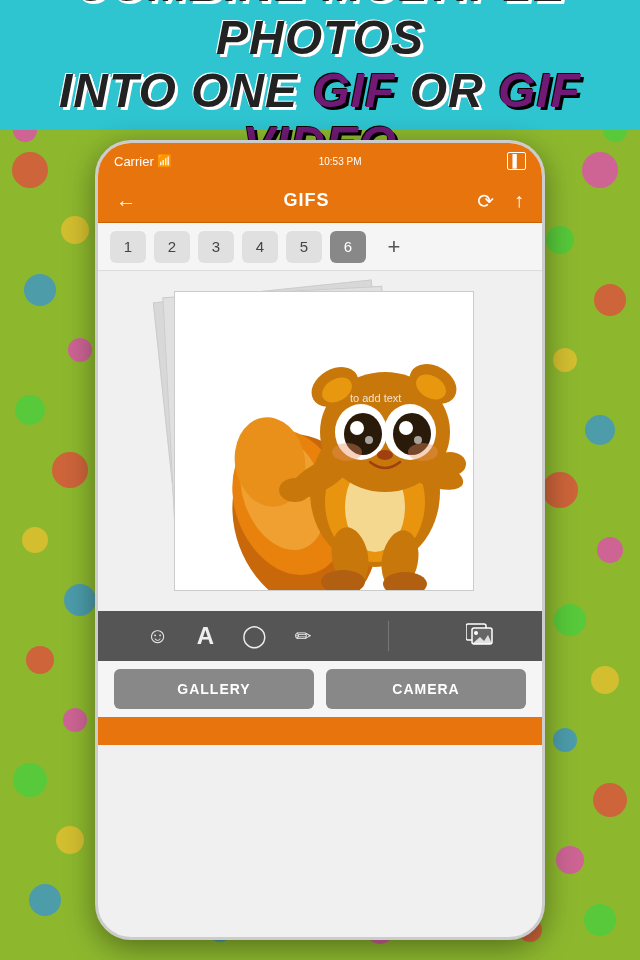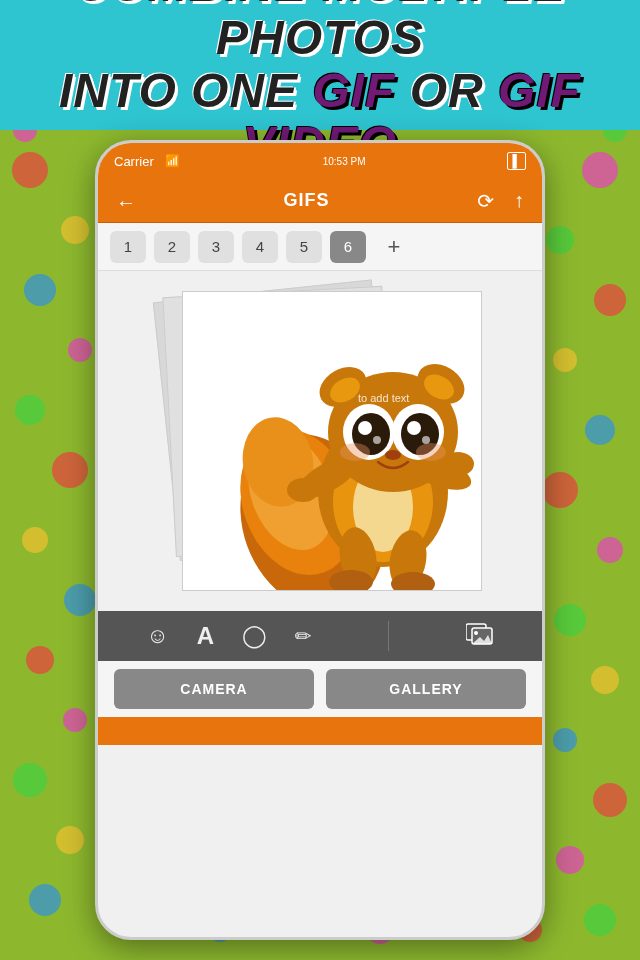--- a/index.html
+++ b/index.html
@@ -62,21 +62,21 @@
       background: #e8740e;
       height: 36px;
       display: flex;
       align-items: center;
       justify-content: space-between;
       padding: 0 16px;
       font-size: 13px;
       color: white;
       font-weight: 500;
     }
-    .status-left { display: flex; align-items: center; gap: 12px; }
+    .status-left { display: flex; align-items: center; gap: 4px; }
     .status-center { font-size: 10px; }
     .status-right { display: flex; align-items: center; gap: 4px; }
 
     
     .nav-bar {
       background: #e8740e;
       height: 44px;
       display: flex;
       align-items: center;
       justify-content: space-between;
@@ -174,21 +174,21 @@
       width: 220px;
       height: 260px;
       background: #e0e0e0;
       border: 1px solid #ccc;
       transform: rotate(-3deg);
       transform-origin: bottom left;
     }
     .stack-main {
       position: absolute;
       top: 0;
-      left: 12px;
+      left: 4px;
       width: 300px;
       height: 300px;
       background: #bef264;
       border: 1px solid #ccc;
       overflow: hidden;
     }
 
     
     .toolbar {
       background: #555;
@@ -462,23 +462,23 @@
         <rect x="0" y="2" width="20" height="16" rx="2" fill="none" stroke="white" stroke-width="1.5"></rect>
         <rect x="6" y="6" width="20" height="16" rx="2" fill="#666" stroke="white" stroke-width="1.5"></rect>
         <circle cx="10" cy="11" r="2" fill="white"></circle>
         <path d="M6 22 L14 15 L18 19 L22 13 L26 22Z" fill="white" opacity="0.8"></path>
       </svg>
     </span>
   </div>
 
   <div class="action-buttons">
     <div class="action-btn">
+      <span>GALLERY</span>
+    </div>
+    <div class="action-btn">
       <span>CAMERA</span>
     </div>
-    <div class="action-btn">
-      <span>GALLERY</span>
-    </div>
   </div>
 
 
   <div class="orange-bar"></div>
 
 </div>
 
 </body></html>

